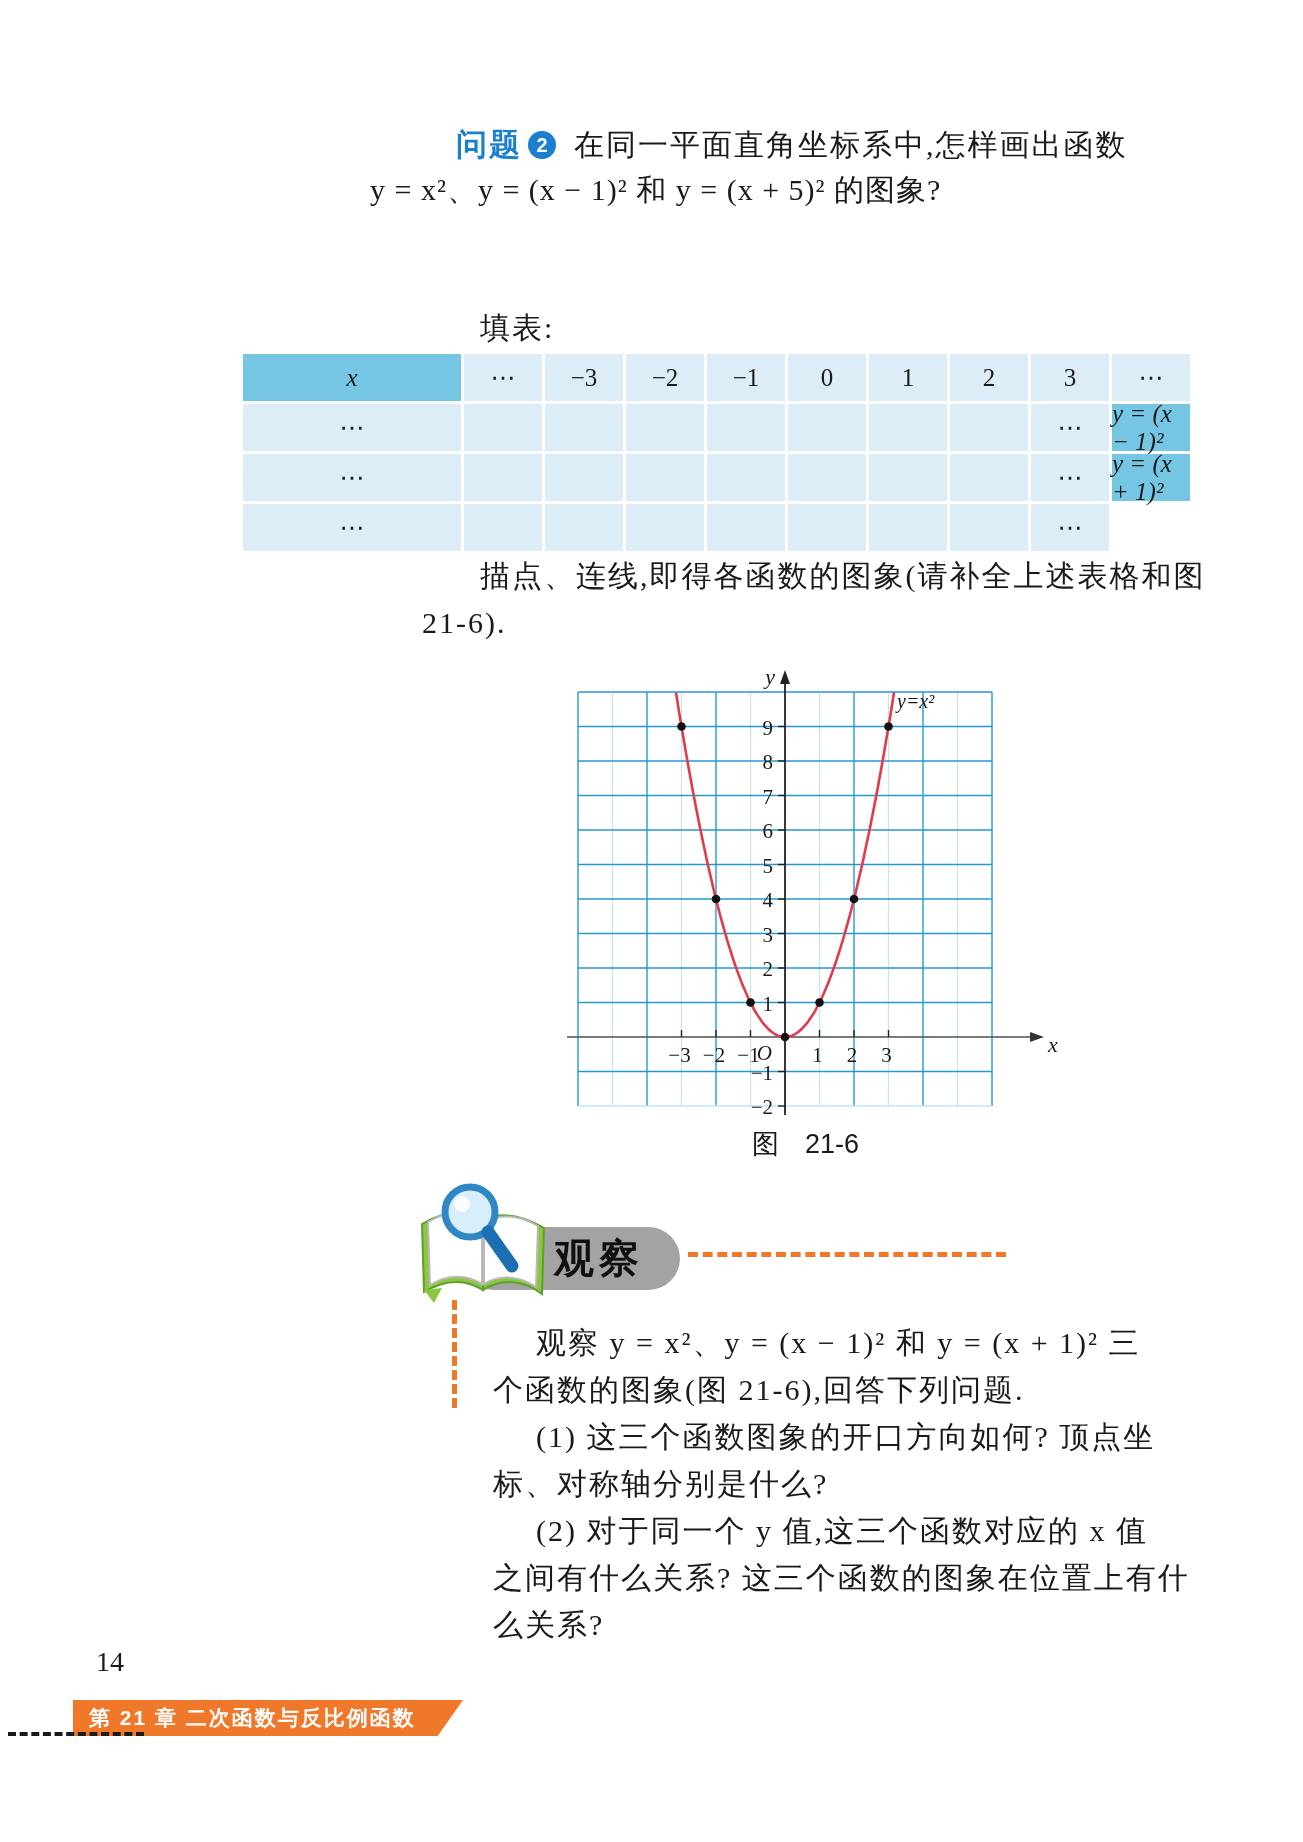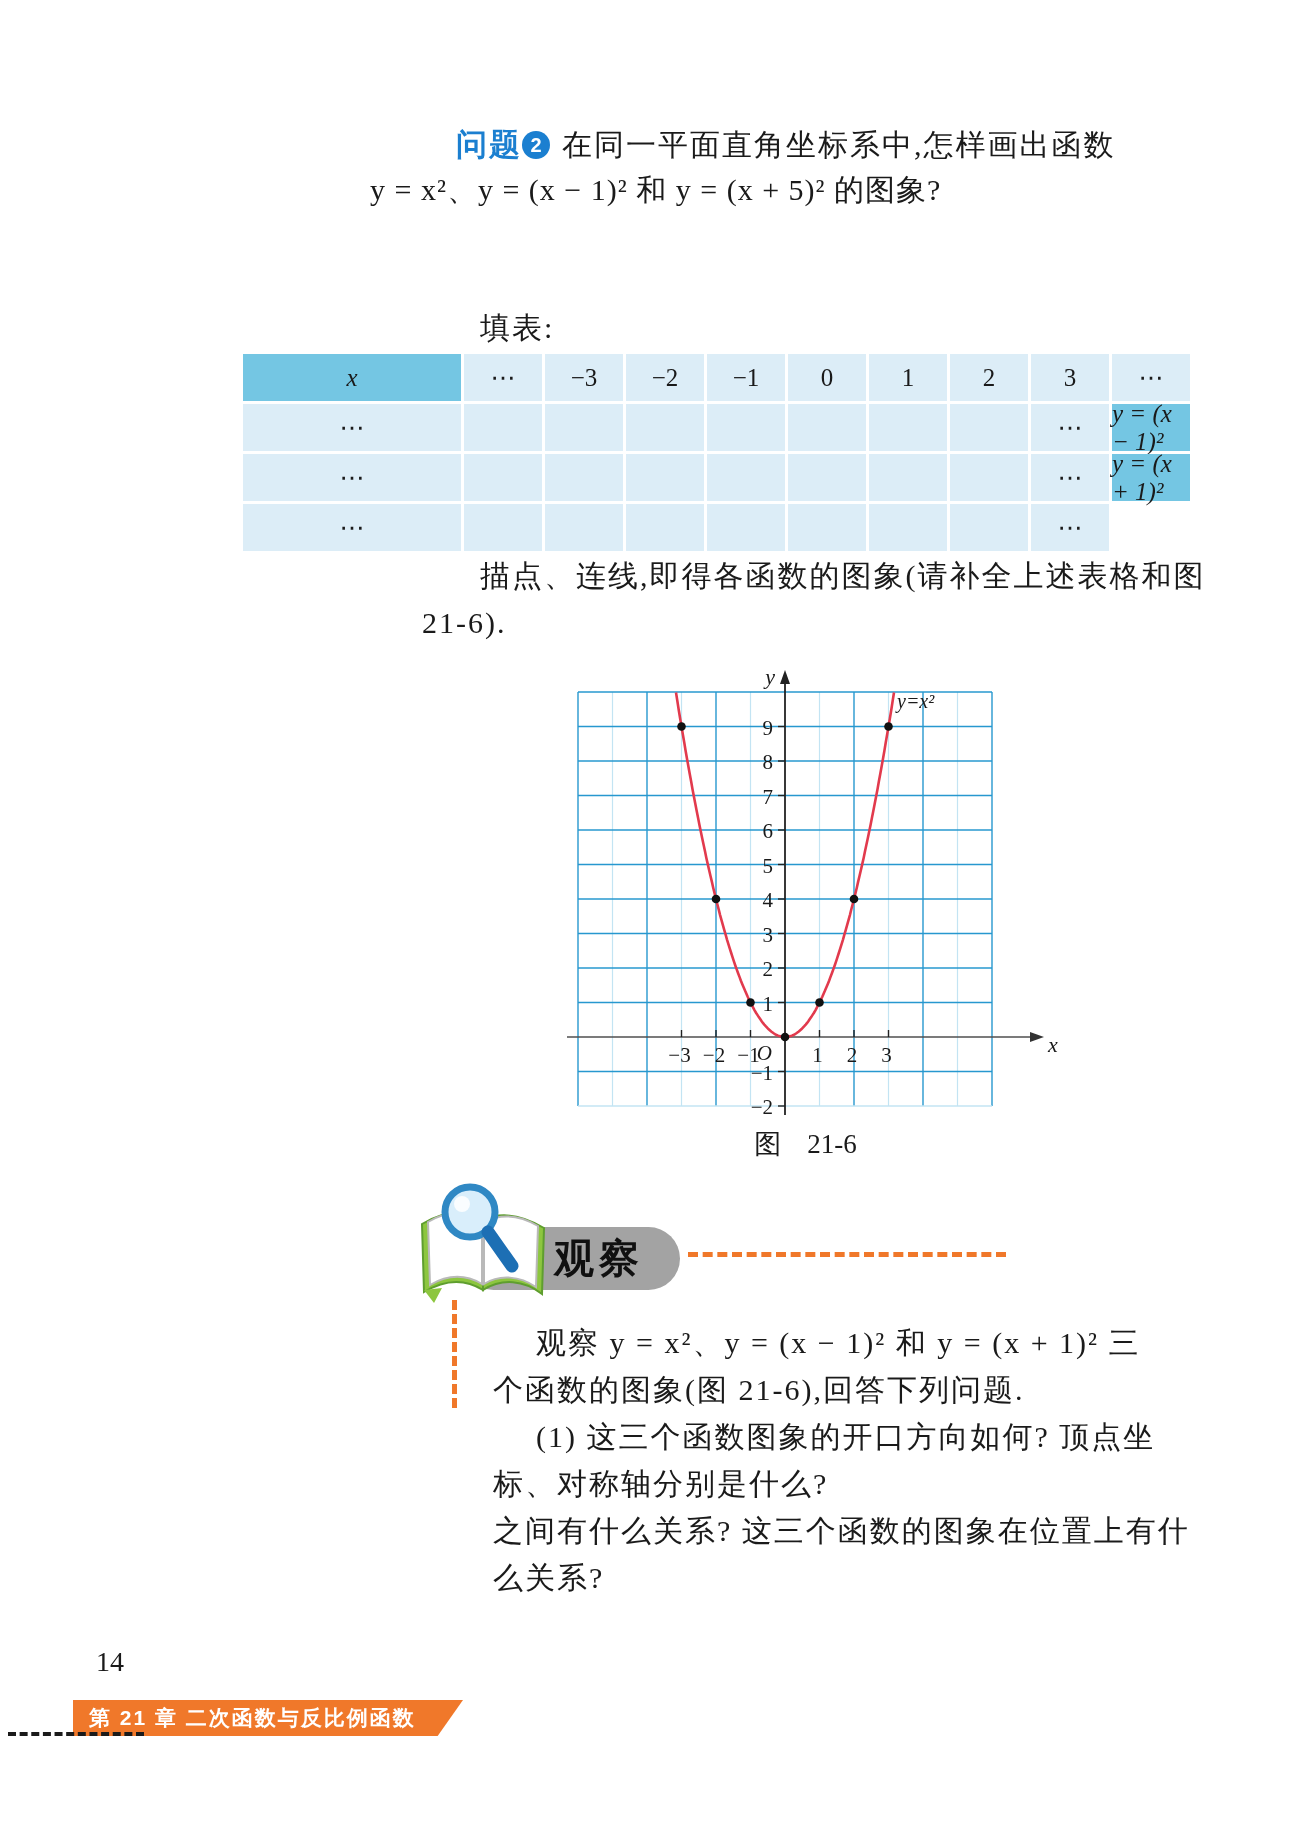--- a/index.html
+++ b/index.html
@@ -2,34 +2,34 @@
 <html><head>
 <meta charset="utf-8">
 <style>
   html,body{margin:0;padding:0;background:#e8e8e8;}
   #page{position:relative;width:1303px;height:1842px;background:#ffffff;overflow:hidden;
         font-family:"Liberation Serif","DejaVu Serif",serif;color:#1a1a1a;}
   .abs{position:absolute;}
   .bodytext{font-size:30px;line-height:40px;letter-spacing:2px;white-space:nowrap;}
   .mathline{font-size:30px;letter-spacing:1px;white-space:nowrap;}
   
-  #title1{display:flex;align-items:center;}
+  #title1{display:flex;align-items:center;gap:6px;}
   .qlabel{color:#1b7fd0;font-weight:bold;font-size:31px;letter-spacing:2px;}
   .qbadge{display:inline-flex;width:28px;height:28px;border-radius:50%;background:#1b7fd0;
           color:#fff;font-size:20px;font-weight:bold;align-items:center;justify-content:center;
           font-family:"Liberation Sans","DejaVu Sans",sans-serif;margin-right:12px;}
   
   #fbtable{display:grid;grid-template-columns:218px repeat(9,78px);grid-auto-rows:47px;gap:3px;}
   #fbtable .cell{background:#dcedf7;display:flex;align-items:center;justify-content:center;
                  font-size:25px;}
   #fbtable .lab{background:#74c6e3;font-style:italic;}
   .dots{font-style:normal;}
   
   #caption{width:505px;text-align:center;font-size:27px;}
-  #caption .cnum{font-family:Liberation Serif, serif;margin-left:26px;}
+  #caption .cnum{font-family:Liberation Sans, sans-serif;margin-left:26px;}
   
   #pill{width:218px;height:63px;border-radius:32px;background:#a3a3a3;display:flex;align-items:center;}
   #pill span{margin-left:92px;font-size:40px;font-weight:bold;letter-spacing:5px;color:#101010;
              font-family:"Liberation Sans","DejaVu Sans",sans-serif;}
   .dash-h{border-top:5px dashed #f0782a;height:0;}
   .dash-v{border-left:5px dashed #f0782a;width:0;}
   
   #obslines .bline{font-size:30px;line-height:47px;letter-spacing:2px;white-space:nowrap;}
   #obslines .ind{margin-left:43px;}
   .plines .bline{font-size:30px;line-height:47px;letter-spacing:2px;white-space:nowrap;}
@@ -200,20 +200,21 @@
     <line x1="80" y1="50" x2="104" y2="84" stroke="#1d6fb4" stroke-width="13" stroke-linecap="round"></line>
   </svg>
   <div class="abs dash-h" style="left:688px;top:1252px;width:318px;"></div>
   <div class="abs dash-v" style="left:452px;top:1300px;height:108px;"></div>
 
   <div id="obslines" class="abs" style="left:493px;top:1319px;">
       <div class="bline ind">观察 y = x²、y = (x − 1)² 和 y = (x + 1)² 三</div>
       <div class="bline">个函数的图象(图 21-6),回答下列问题.</div>
       <div class="bline ind">(1) 这三个函数图象的开口方向如何? 顶点坐</div>
       <div class="bline">标、对称轴分别是什么?</div>
+      <div class="bline ind">(2) 对于同一个 y 值,这三个函数对应的 x 值</div>
       <div class="bline">之间有什么关系? 这三个函数的图象在位置上有什</div>
       <div class="bline">么关系?</div>
     </div>
 
   <div id="pagenum" class="abs" style="left:96px;top:1646px;">14</div>
   <div id="banner" class="abs" style="left:73px;top:1700px;">
     <span>第 21 章  二次函数与反比例函数</span>
   </div>
   <div class="abs dash-black" style="left:8px;top:1732px;width:136px;"></div>
 

